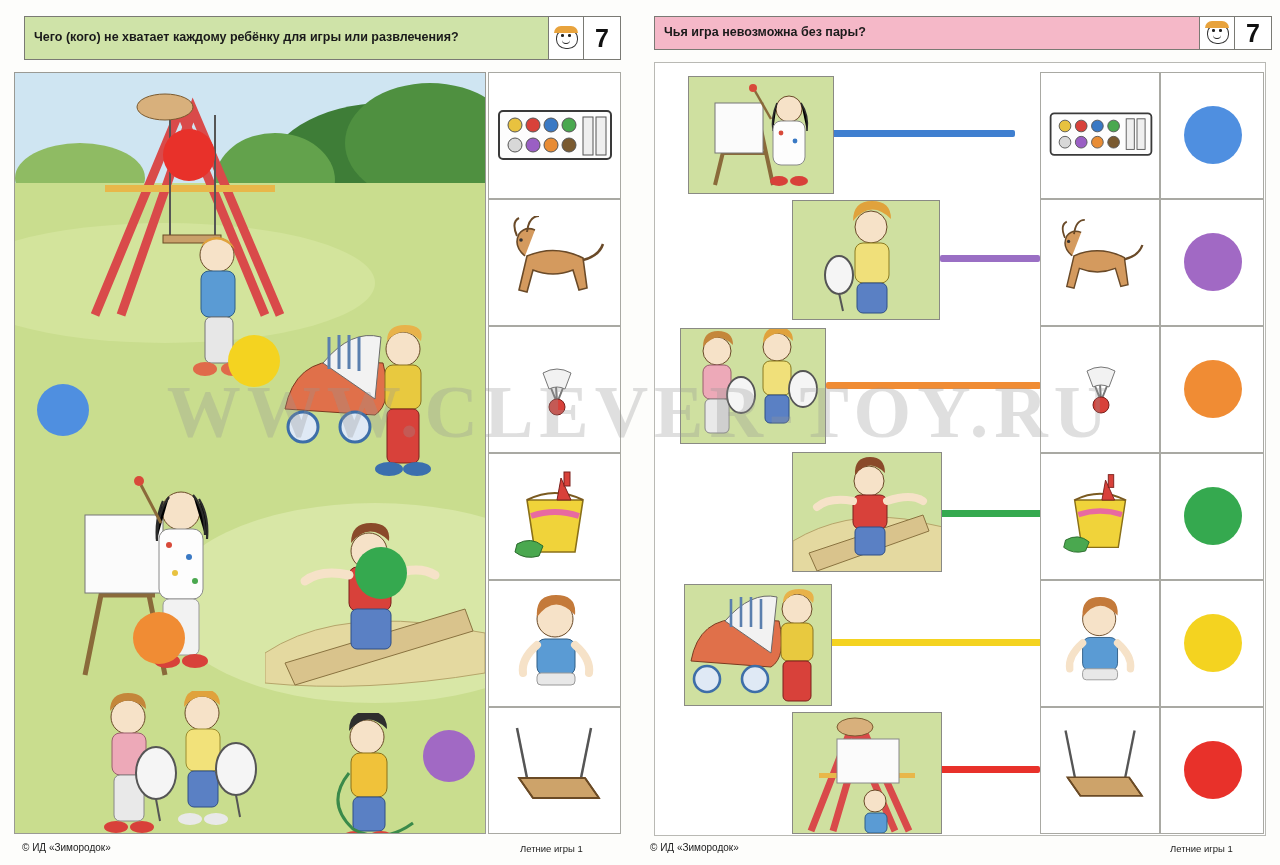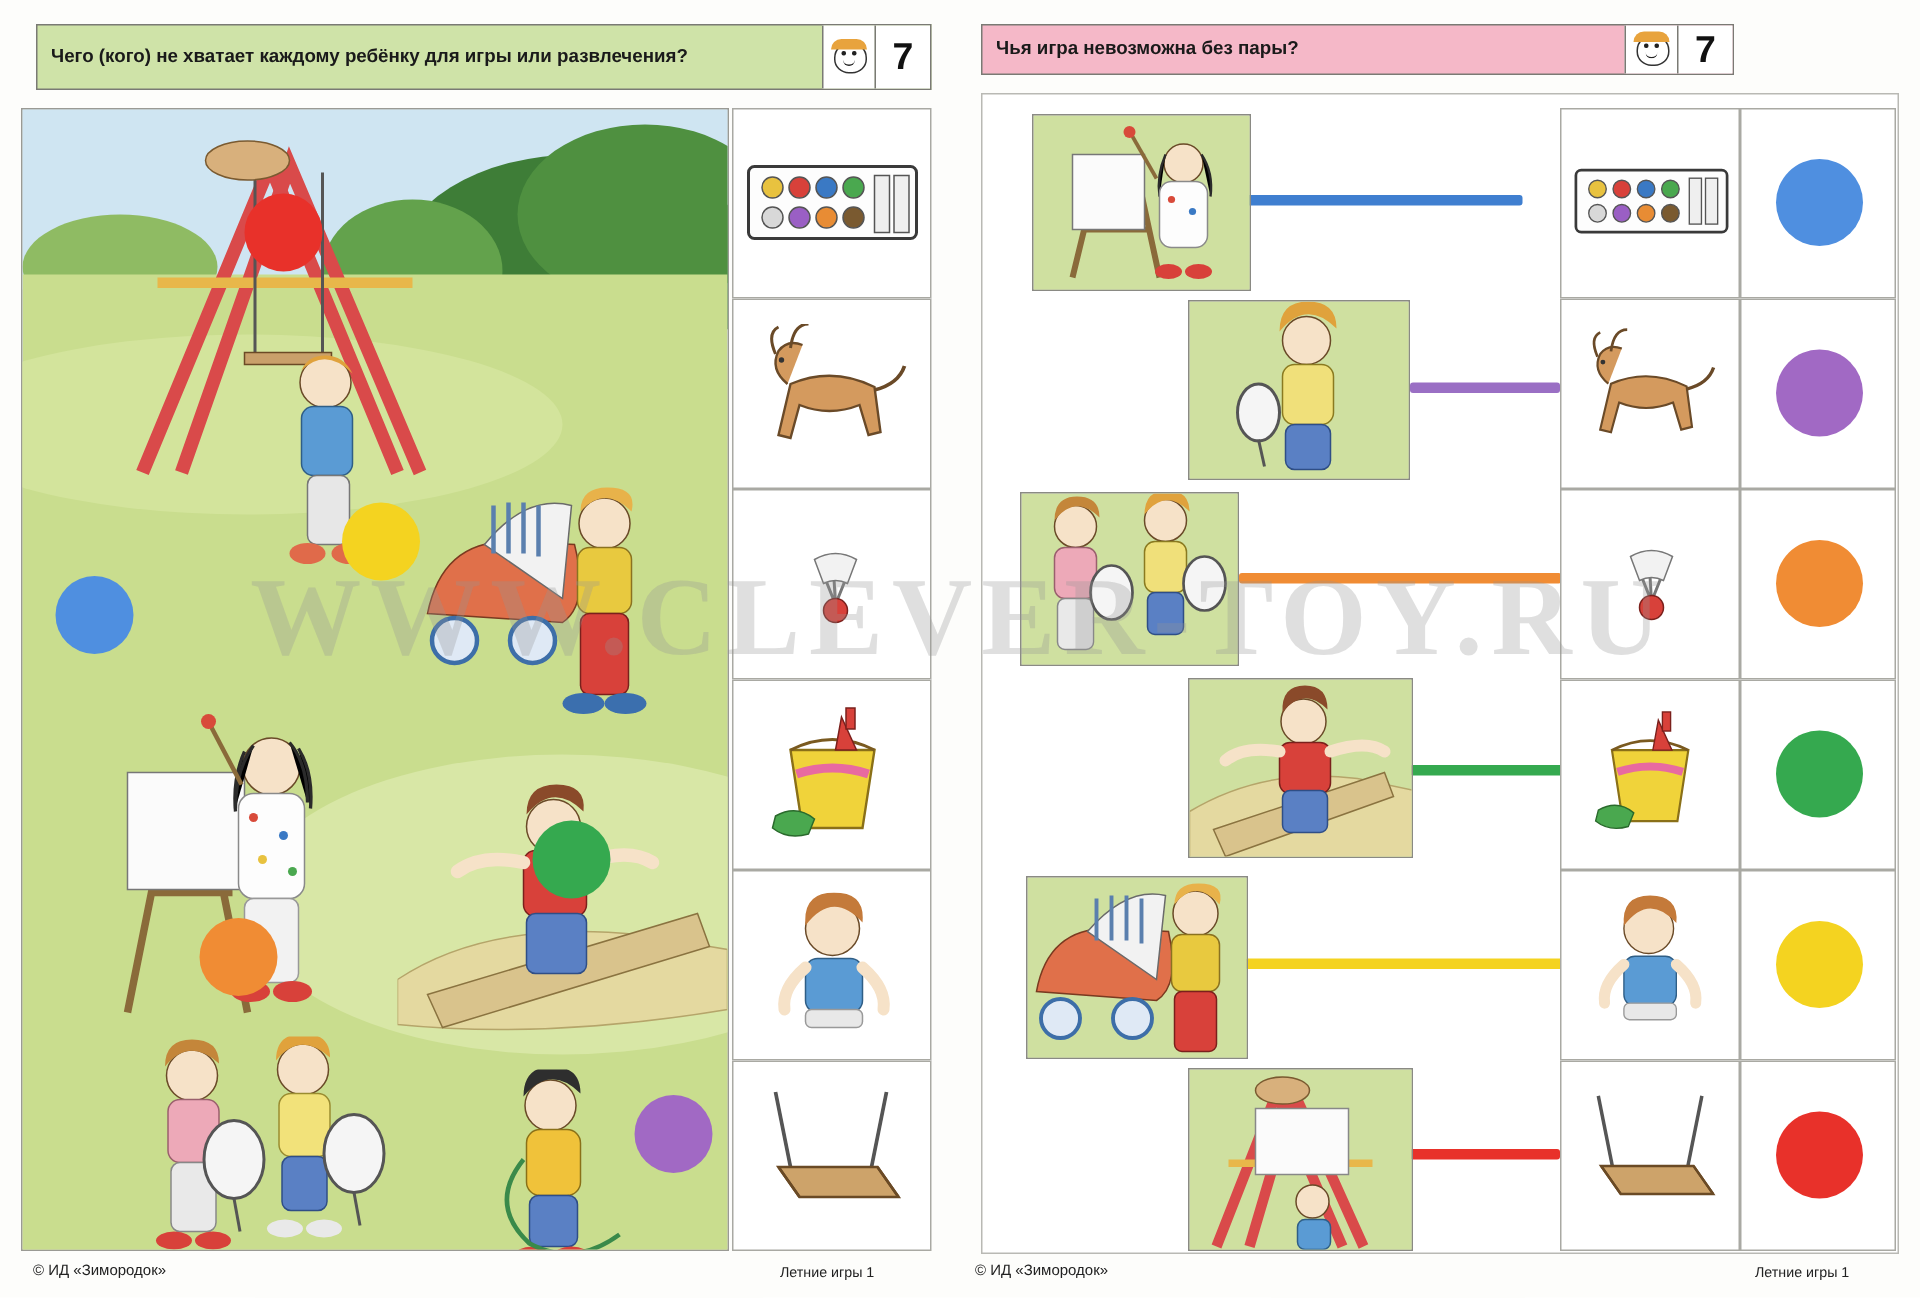--- a/index.html
+++ b/index.html
@@ -264,21 +264,21 @@
         <path d="M24 56 l14 20 M90 56 l14 20" stroke="#6a4a25" stroke-width="1.8"></path>
       </svg>
     </div>
 
     <div class="footl" style="left:22px;top:842px;">© ИД «Зимородок»</div>
     <div class="footr" style="left:520px;top:843px;">Летние игры 1</div>
   </div>
 
   <div class="half right">
 
-    <div class="hdr pink" style="left:14px;top:16px;width:502px;height:34px;">
+    <div class="hdr pink" style="left:14px;top:16px;width:618px;height:34px;">
       <div class="txt">Чья игра невозможна без пары?</div>
       <div class="face">
         <div class="faceicon">
           <div class="head"></div>
             <div class="hair"></div>
           <div class="eye l"></div>
             <div class="eye r"></div>
             <div class="mouth"></div>
         </div>
       </div>

